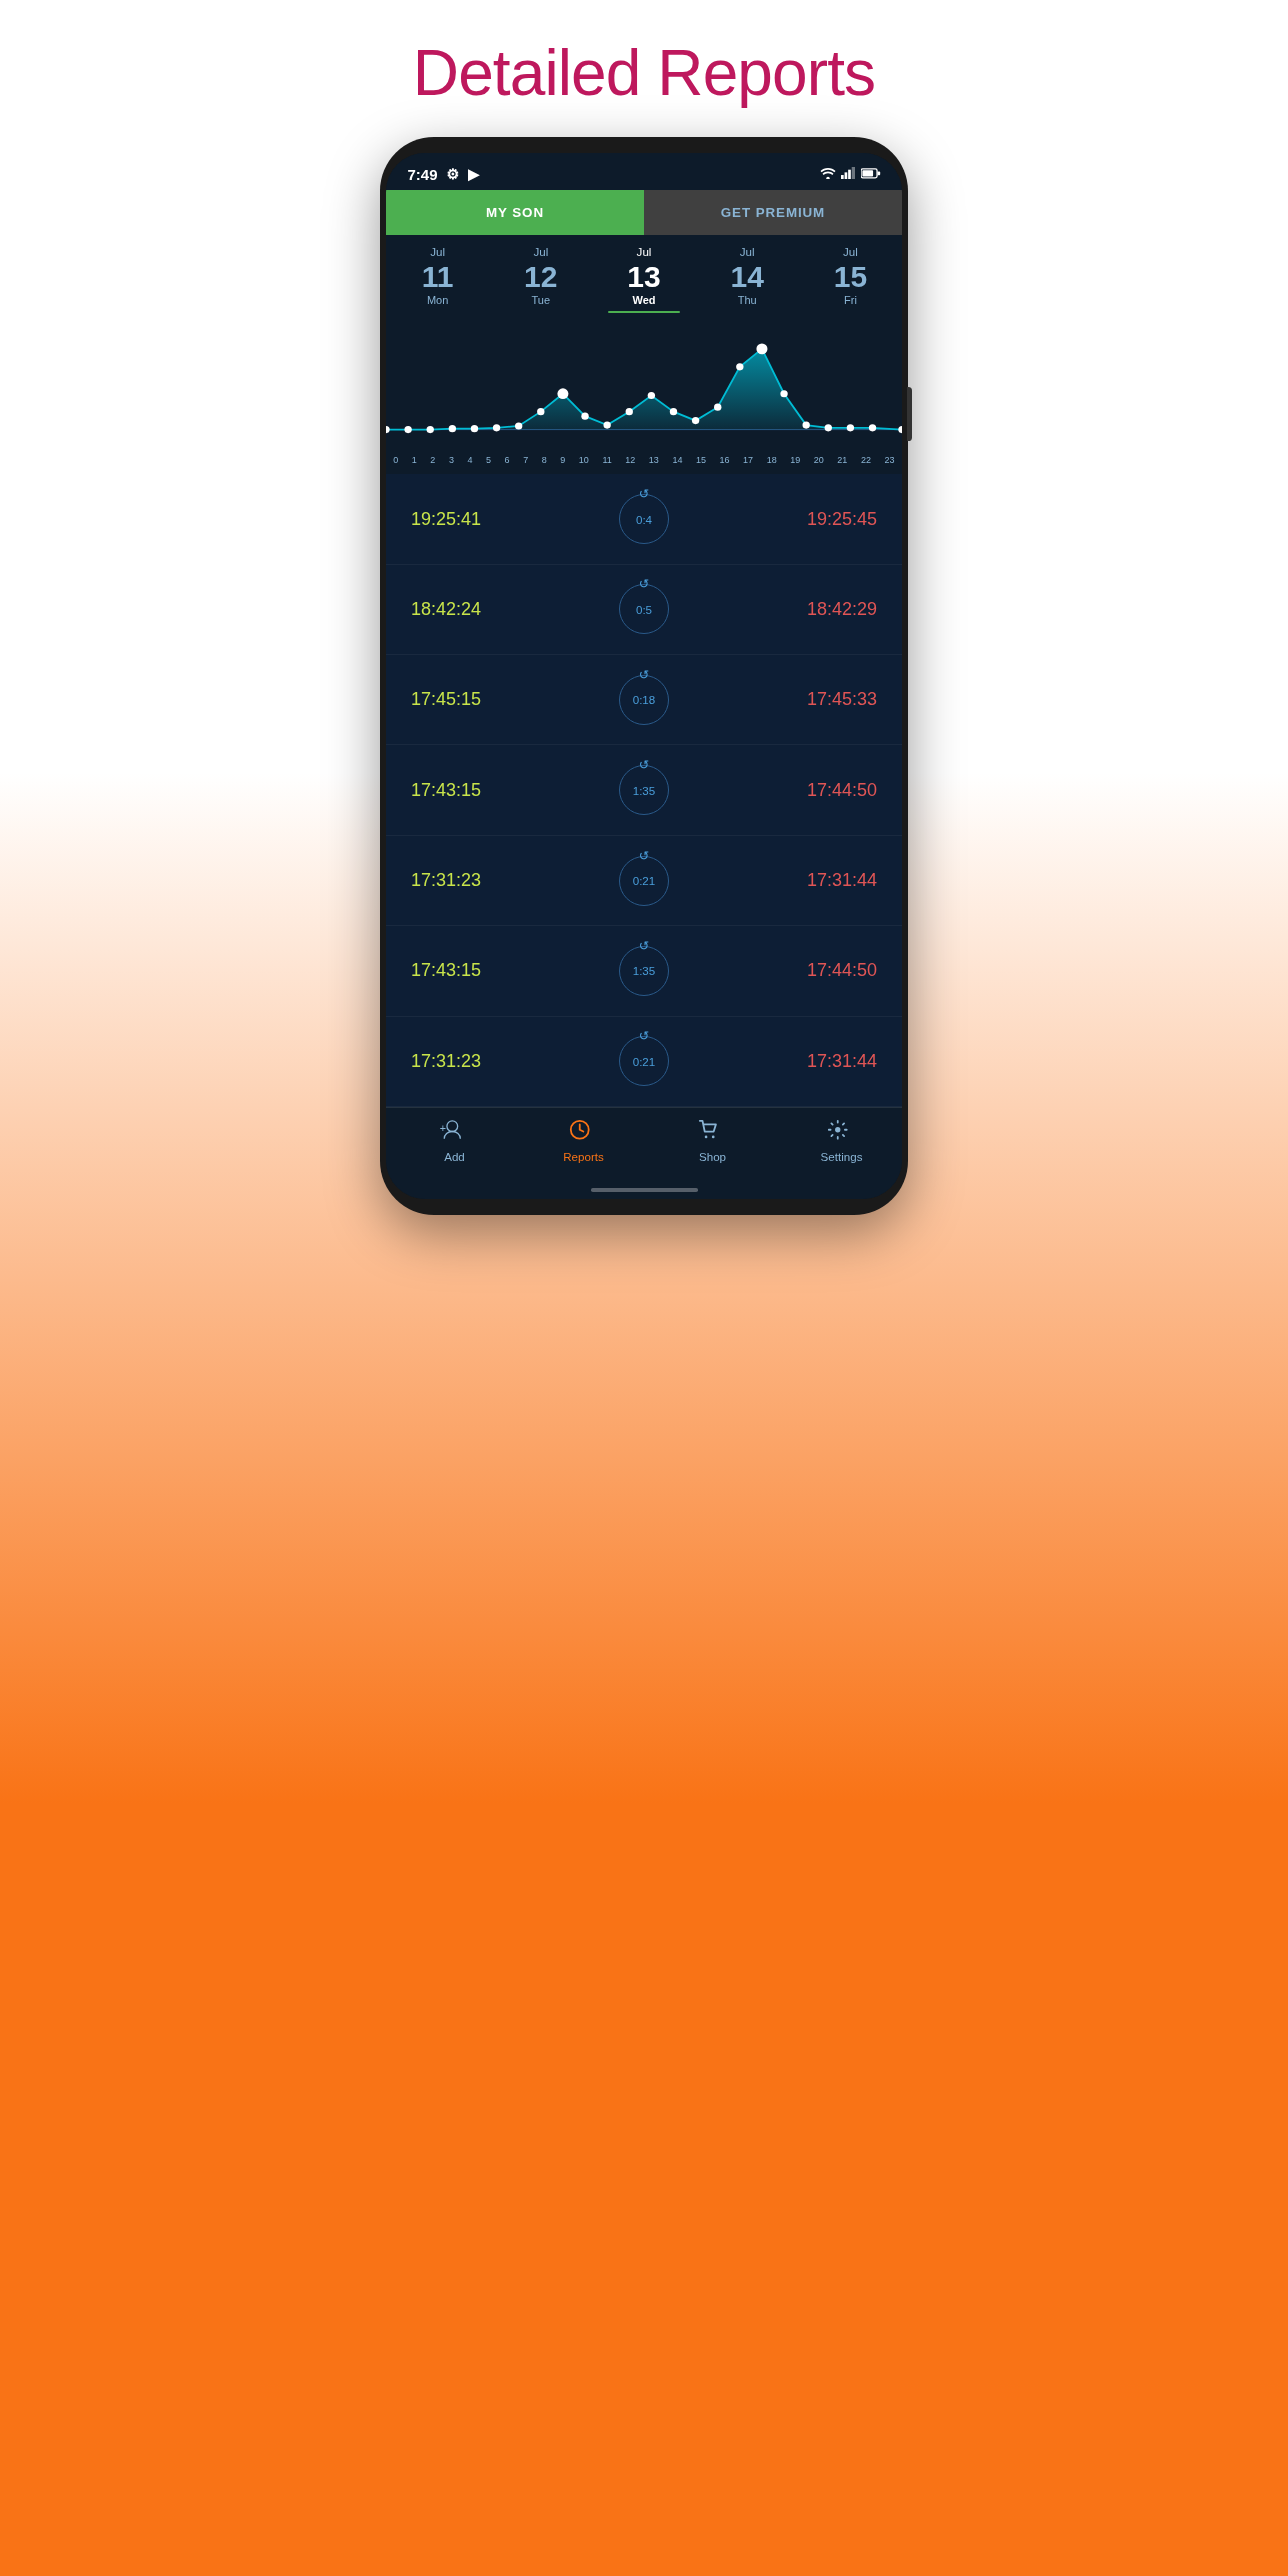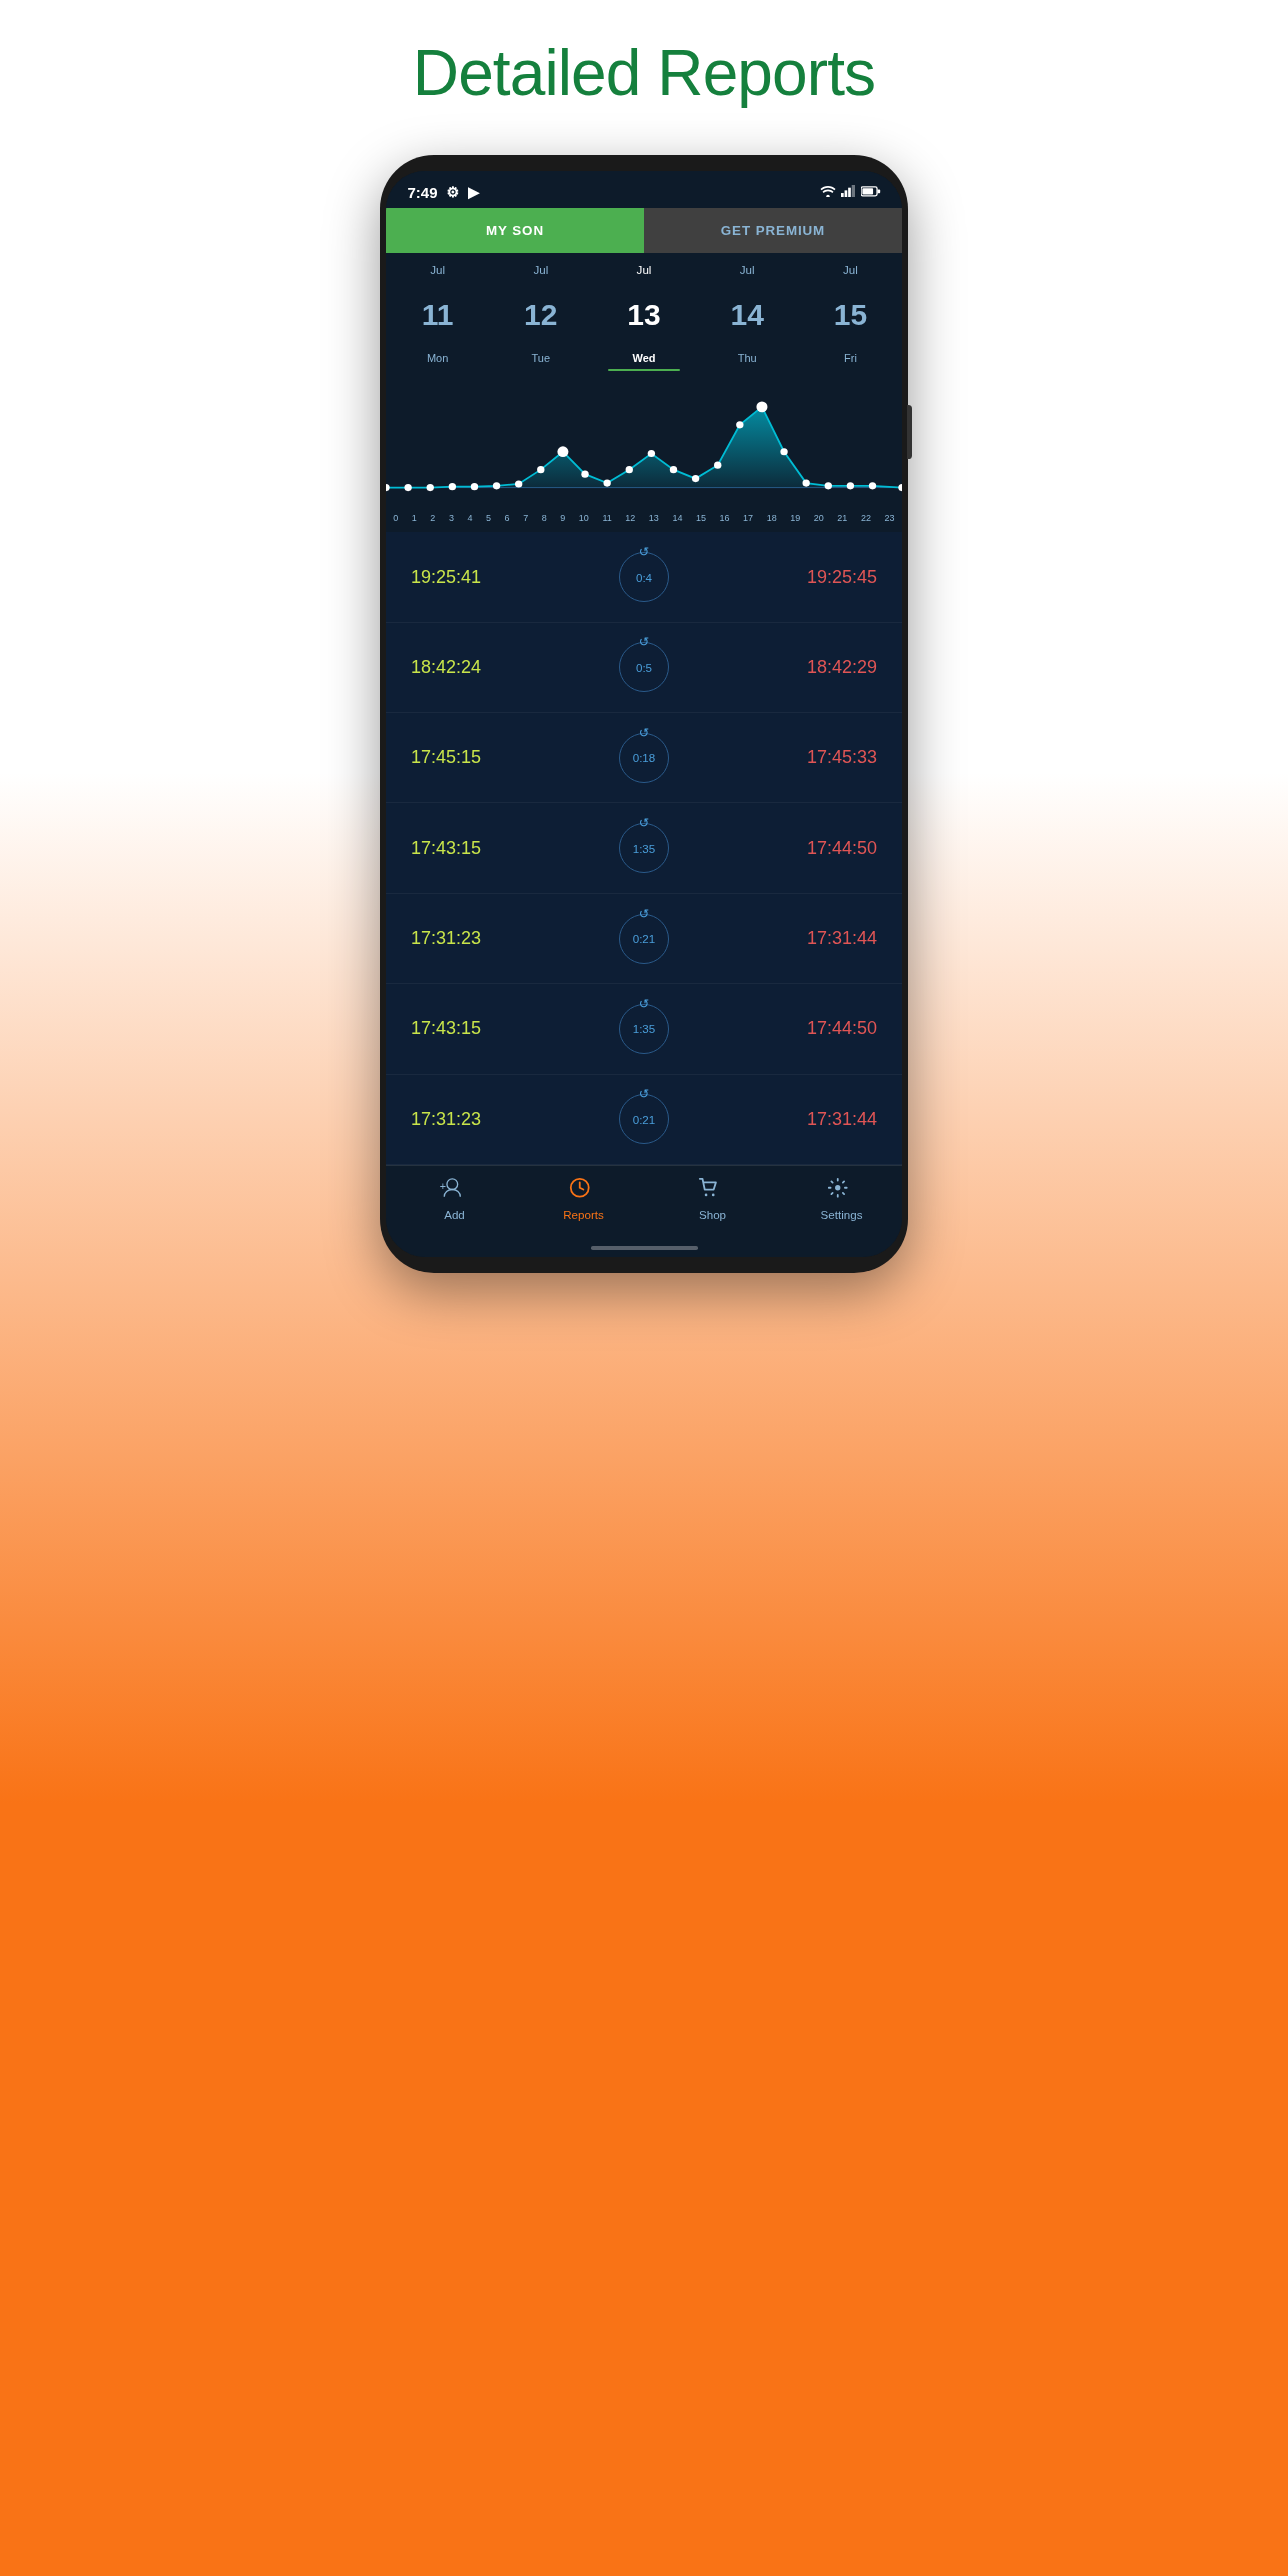--- a/index.html
+++ b/index.html
@@ -17,23 +17,23 @@
       min-height: 1288px;
       display: flex;
       flex-direction: column;
       align-items: center;
       padding: 36px 0 54px 0;
       position: relative;
     }
     .page-title {
       font-size: 64px;
       font-weight: 300;
-      color: #15803d;
+      color: #be185d;
       text-align: center;
-      margin-bottom: 45px;
+      margin-bottom: 27px;
       letter-spacing: -0.9px;
     }
     
     .phone-frame {
       width: 528px;
       min-height: 1073px;
       background: #1a1a1a;
       border-radius: 54px;
       padding: 16px 6px;
       box-shadow: 0 18px 54px rgba(0,0,0,0.4);
@@ -96,21 +96,20 @@
       justify-content: space-around;
       padding: 10.7px 0 0 0;
     }
     .cal-day {
       display: flex;
       flex-direction: column;
       align-items: center;
       flex: 1;
       padding-bottom: 7.2px;
       position: relative;
-      gap: 20px;
     }
     .cal-day.active { }
     .cal-month {
       font-size: 11.6px;
       color: #8ab4d4;
       margin-bottom: 1.8px;
     }
     .cal-day.active .cal-month { color: white; }
     .cal-date {
       font-size: 30px;

